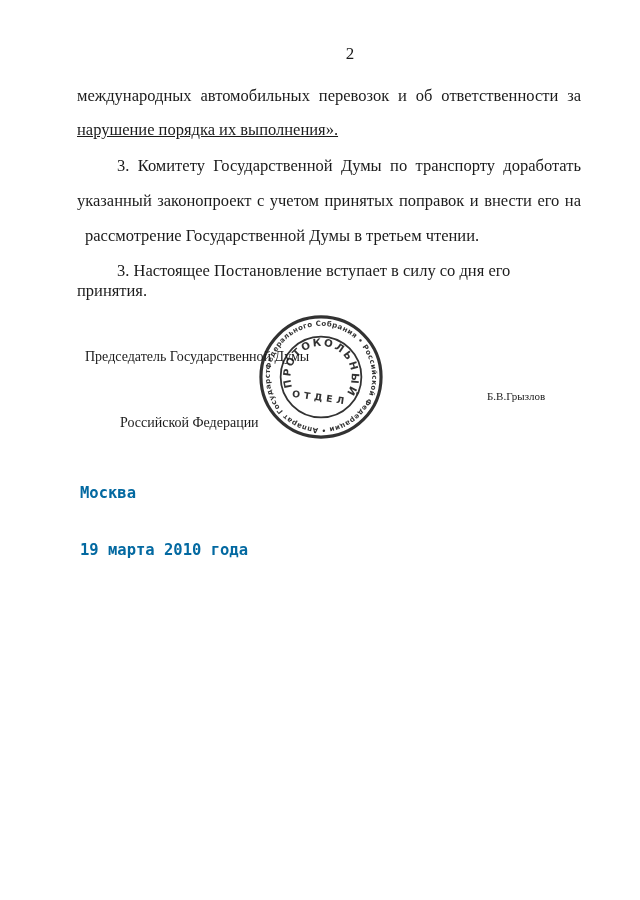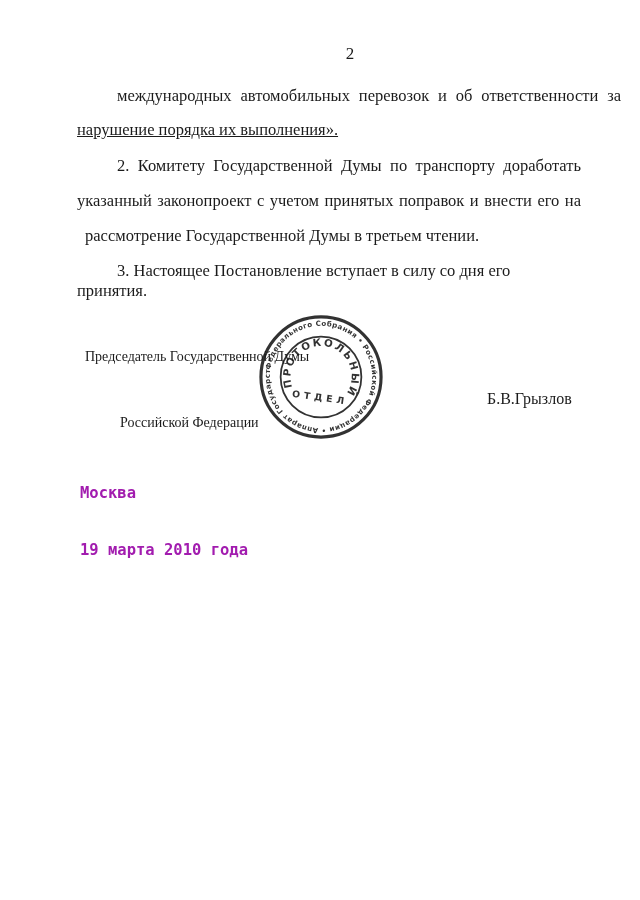--- a/index.html
+++ b/index.html
@@ -39,55 +39,55 @@
   }
   .body-line.indent {
     text-indent: 40px;
   }
 
   .sig-line {
     font-size: 14px;
     white-space: nowrap;
   }
   .sig-name {
-    font-size: 16px;
+    font-size: 11px;
     white-space: nowrap;
   }
 
   .stamp {
     left: 257px;
     top: 313px;
     width: 128px;
     height: 128px;
     opacity: 0.88;
   }
 
   .footer-block {
     left: 80px;
     top: 446px;
     font-family: "DejaVu Sans Mono", "Liberation Mono", monospace;
     font-weight: bold;
     font-size: 15.5px;
     line-height: 19px;
     white-space: pre;
-    color: #a21caf;
+    color: #0369a1;
   }
 </style>
 </head>
 <body>
 
 <div class="page">
 
   <div class="abs page-number">2</div>
 
-  <div class="abs body-line justify" style="top:86px;margin-left:40px;">международных автомобильных перевозок и об ответственности за</div>
+  <div class="abs body-line justify" style="top:86px;">международных автомобильных перевозок и об ответственности за</div>
 
   <div class="abs body-line" style="top:120px;text-decoration:underline;">нарушение порядка их выполнения».</div>
 
-  <div class="abs body-line justify indent" style="top:156px;">2. Комитету Государственной Думы по транспорту доработать</div>
+  <div class="abs body-line justify indent" style="top:156px;">3. Комитету Государственной Думы по транспорту доработать</div>
 
   <div class="abs body-line justify" style="top:191px;">указанный законопроект с учетом принятых поправок и внести его на</div>
 
   <div class="abs body-line" style="top:226px;margin-left:8px;">рассмотрение Государственной Думы в третьем чтении.</div>
 
   <div class="abs body-line indent" style="top:261px;">3. Настоящее Постановление вступает в силу со дня его принятия.</div>
 
   <div class="abs sig-line" style="left:85px; top:349px;">Председатель Государственной Думы</div>
 
 

